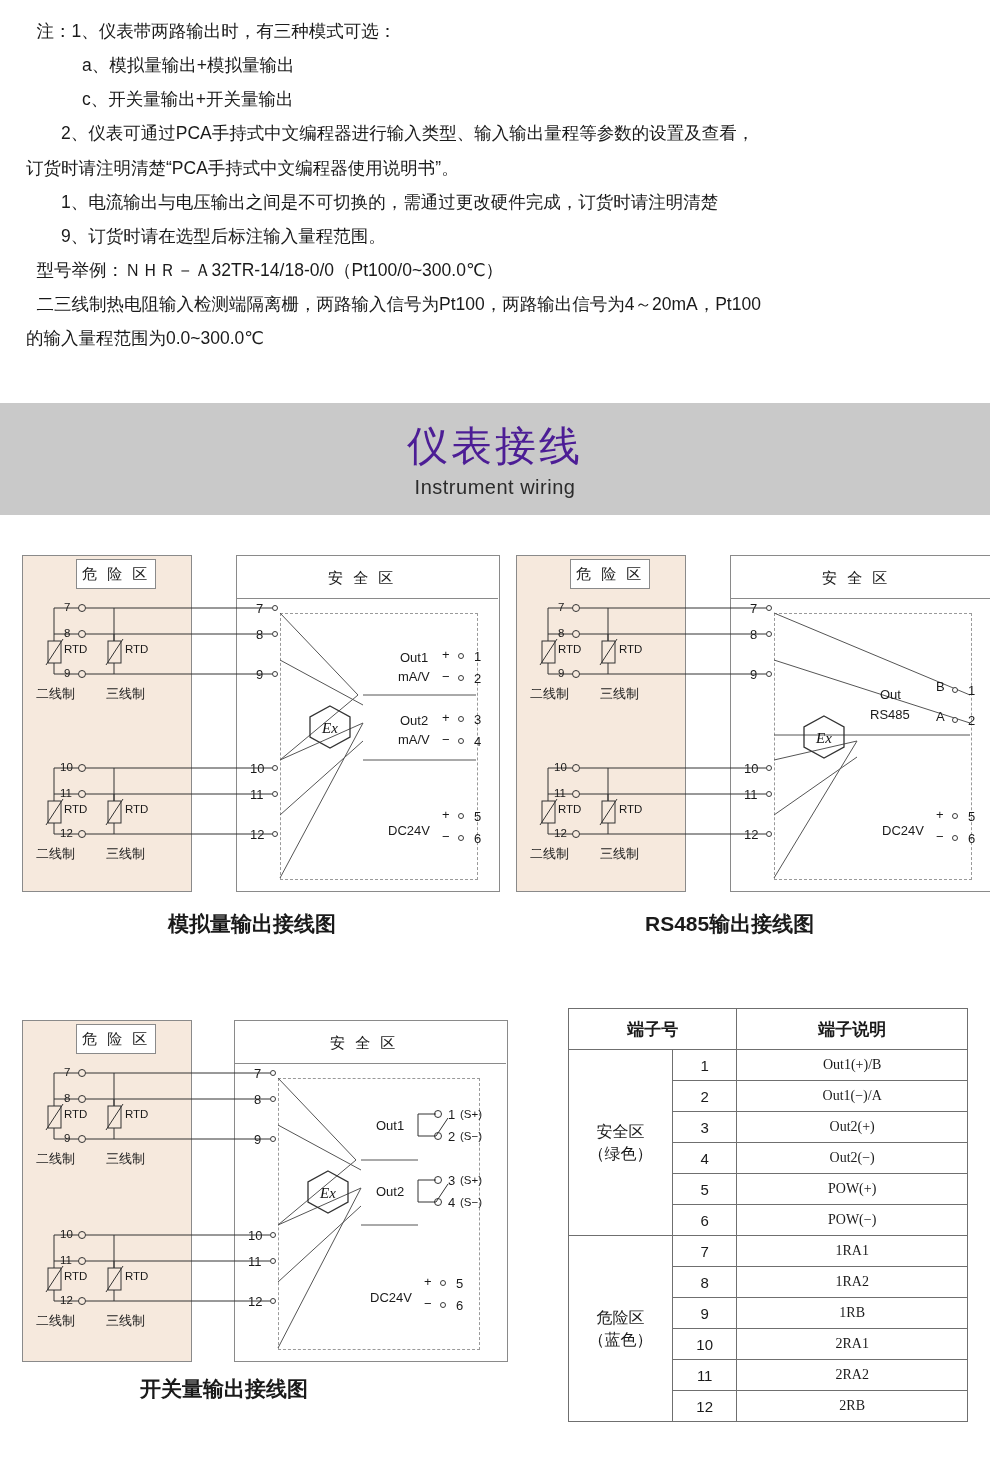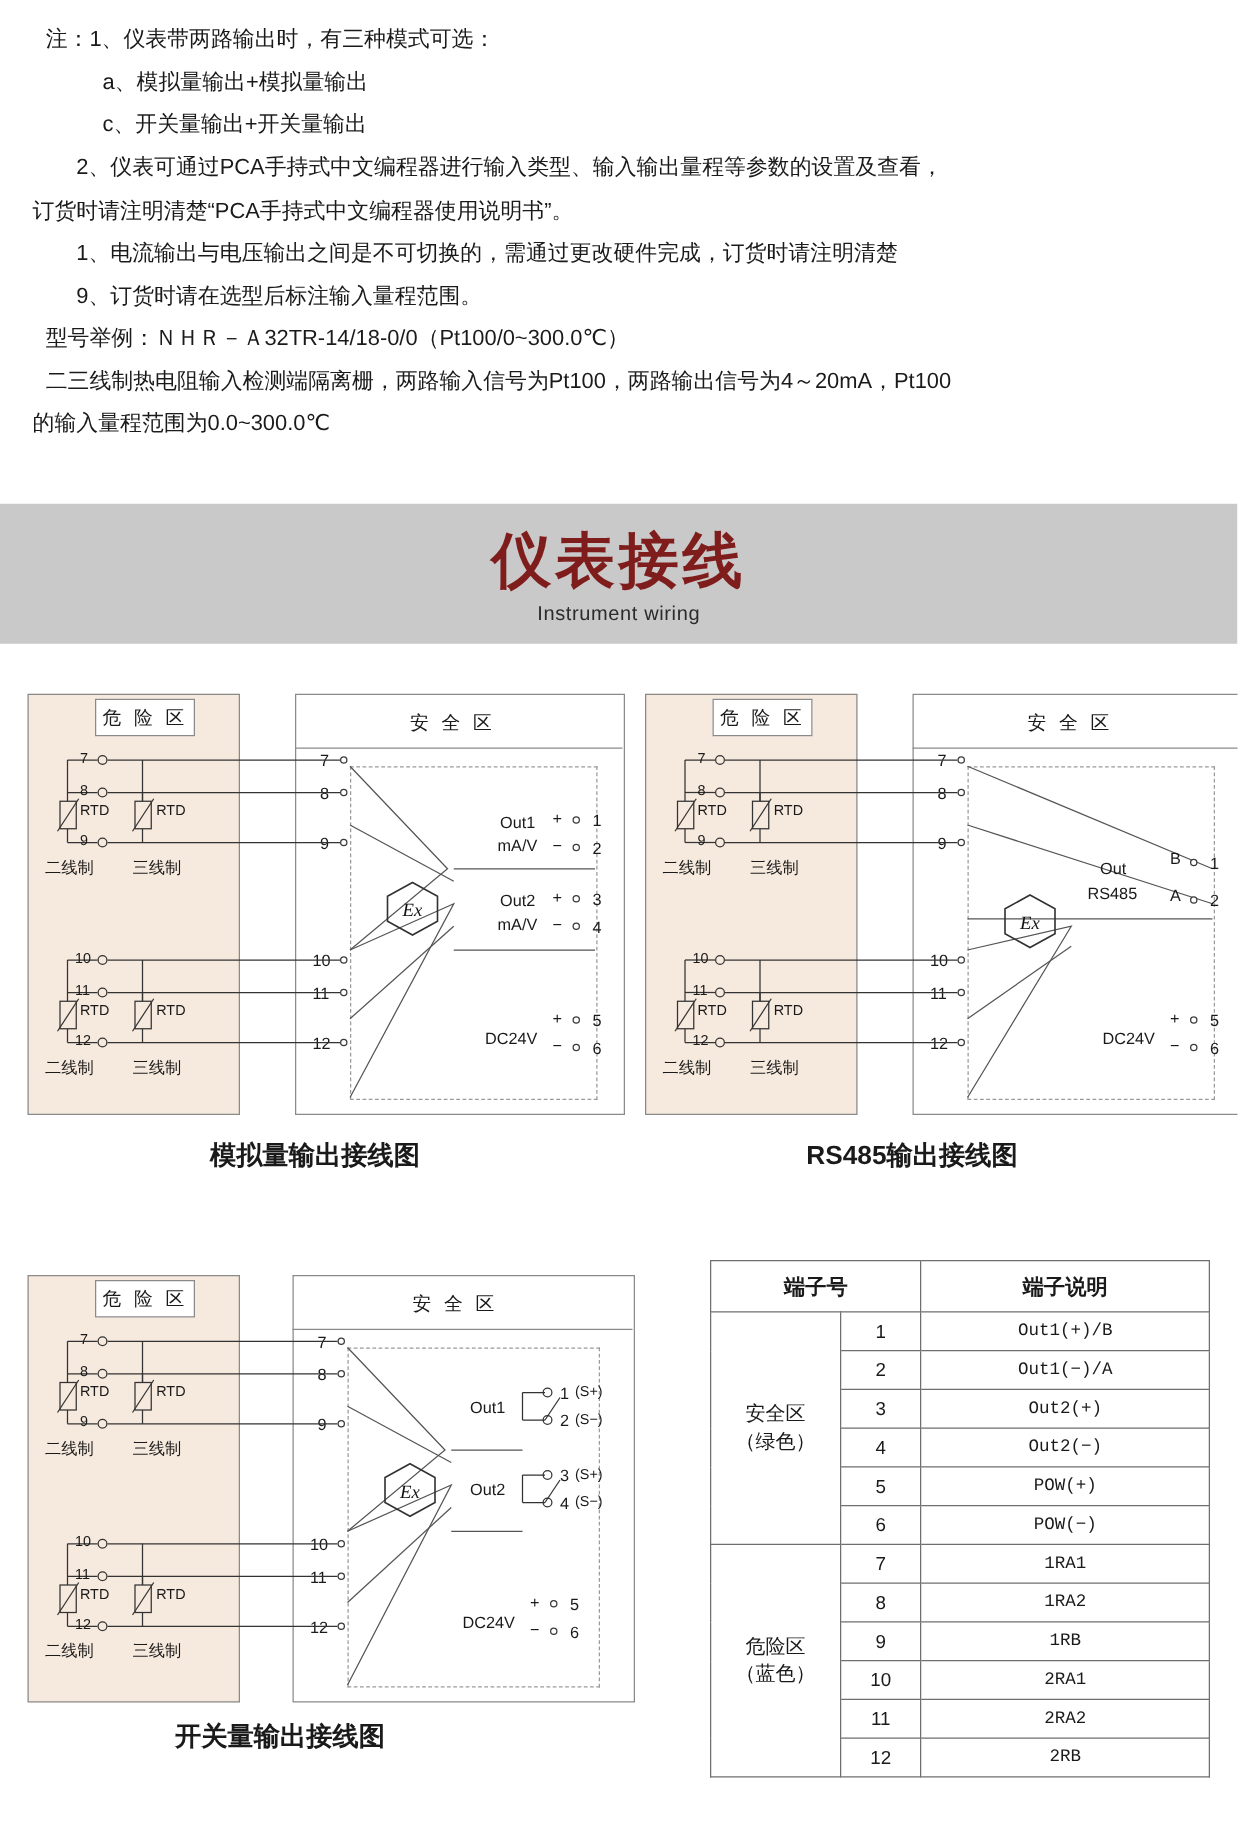--- a/index.html
+++ b/index.html
@@ -14,22 +14,22 @@
   .ind1{padding-left:2.0em;}
   .ind2{padding-left:3.2em;}
   .ind0{padding-left:0.6em;}
 
   
   .band{
     position:absolute;left:0;top:403px;width:990px;height:112px;
     background:#c9c9c9;display:flex;flex-direction:column;
     align-items:center;justify-content:center;
   }
-  .band .cn{font-size:48px;font-weight:bold;letter-spacing:3px;color:#7f1d1d;}
-  .band .en{font-size:16px;color:#2b2b2b;margin-top:2px;letter-spacing:.5px;}
+  .band .cn{font-size:41px;font-weight:normal;letter-spacing:3px;color:#4c1d95;}
+  .band .en{font-size:20px;color:#2b2b2b;margin-top:2px;letter-spacing:.5px;}
 
   
   .diagram{position:absolute;}
   .dz{ 
     position:absolute;background:#f6e9dd;border:1px solid #8a8a8a;
   }
   .sz{ 
     position:absolute;background:#ffffff;border:1px solid #8a8a8a;
   }
   .hr{position:absolute;background:#8a8a8a;height:1px;}
@@ -45,21 +45,21 @@
 
   
   table.term{
     position:absolute;border-collapse:collapse;font-size:15px;background:#fff;
   }
   table.term td,table.term th{
     border:1px solid #6f6f6f;text-align:center;padding:0;font-weight:normal;
   }
   table.term th{font-size:17px;font-weight:bold;height:40px;}
   table.term td{height:30px;}
-  .mono{font-family:Liberation Mono, monospace;font-size:14px;margin-top:20px;}
+  .mono{font-family:Liberation Serif, serif;font-size:14px;margin-top:20px;}
   .zonecell{font-size:16px;line-height:1.35;}
 </style>
 </head>
 <body>
 
 <div class="notes">
   <div class="l ind0">注：1、仪表带两路输出时，有三种模式可选：</div>
   <div class="l ind2">a、模拟量输出+模拟量输出</div>
   <div class="l ind2">c、开关量输出+开关量输出</div>
   <div class="l ind1">2、仪表可通过PCA手持式中文编程器进行输入类型、输入输出量程等参数的设置及查看，</div>

